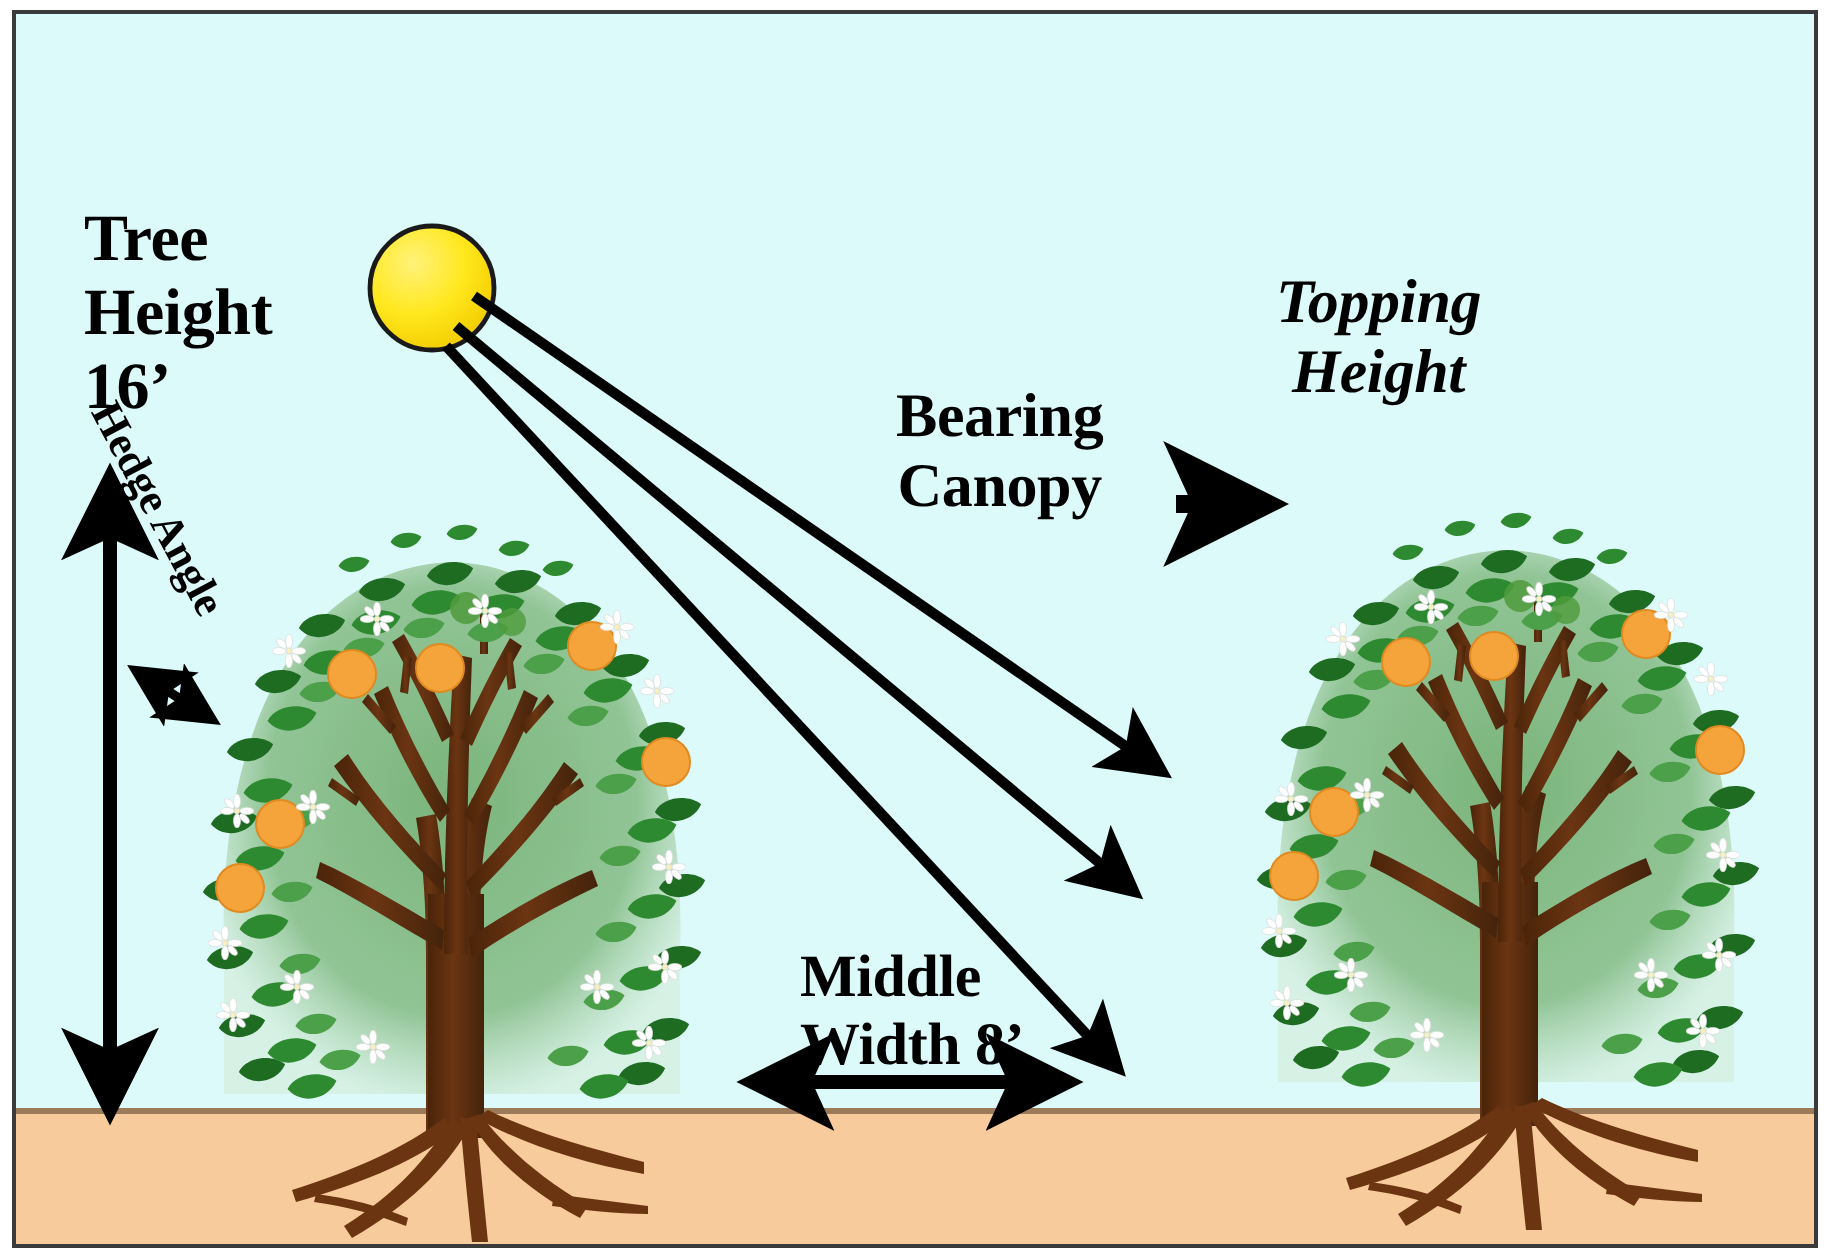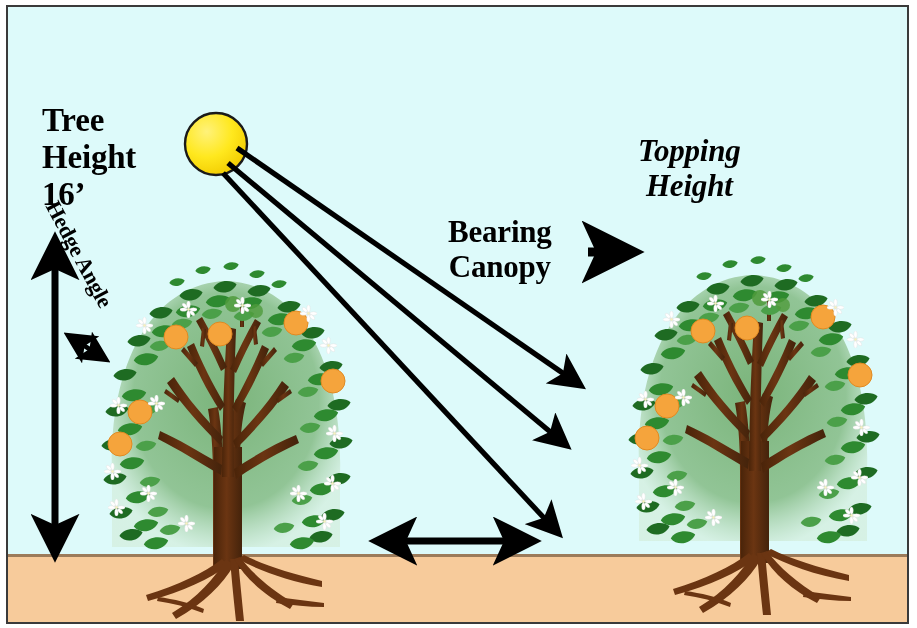--- a/index.html
+++ b/index.html
@@ -75,21 +75,20 @@
     font-size: 22px;
     transform: rotate(62deg);
     transform-origin: left top;
     white-space: nowrap;
   }
   #label-bearing-canopy {
     left: 440px;
     top: 184px;
     font-size: 31px;
     text-align: center;
-    margin-top: 24px;
   }
   #label-topping-height {
     left: 630px;
     top: 127px;
     font-size: 31px;
     text-align: center;
     font-style: italic;
   }
   #label-middle-width {
     left: 392px;
@@ -449,15 +448,17 @@
 16’</div>
 
     <div class="label" id="label-hedge-angle">Hedge Angle</div>
 
     <div class="label" id="label-bearing-canopy">Bearing
 Canopy</div>
 
     <div class="label" id="label-topping-height">Topping
 Height</div>
 
+    <div class="label" id="label-middle-width">Middle
+Width 8’</div>
 
   </div>
 </div>
 
 </body></html>

